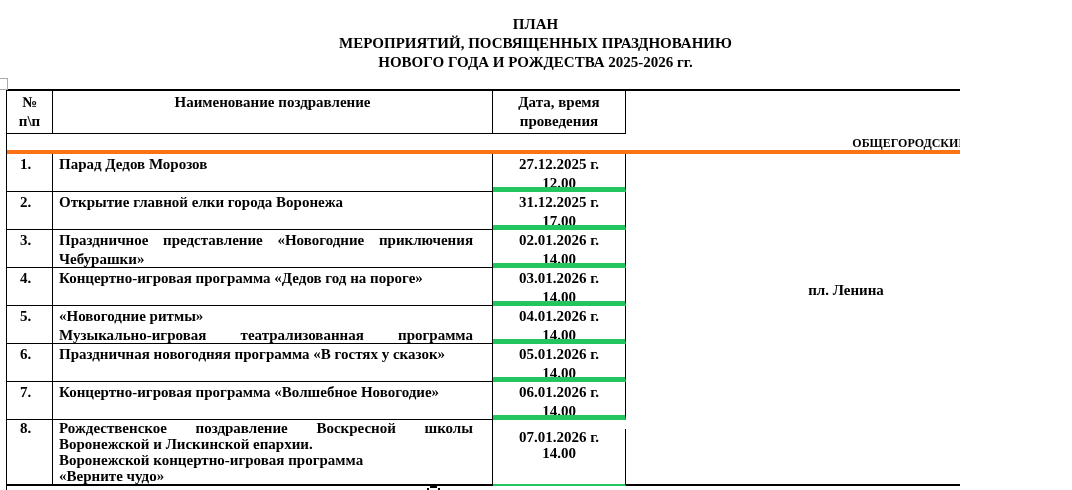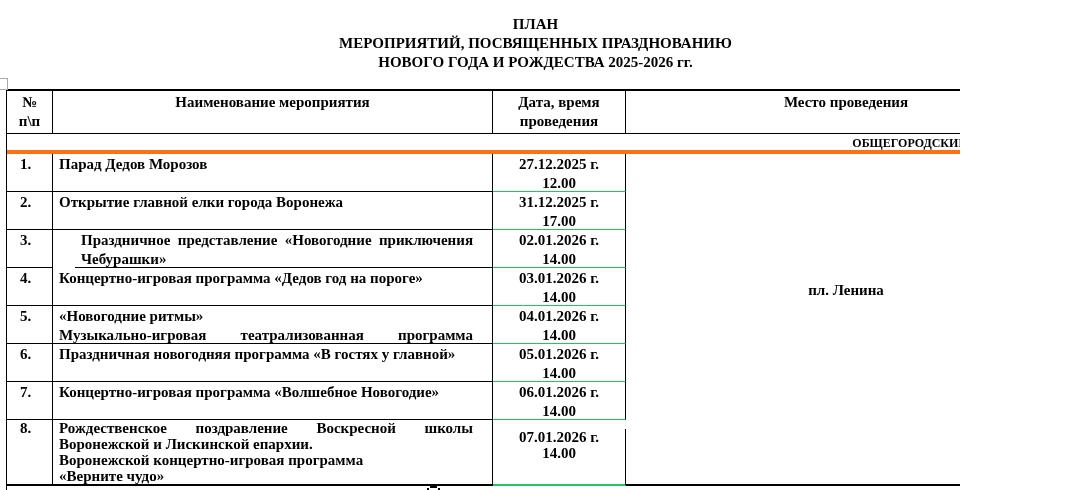--- a/index.html
+++ b/index.html
@@ -16,21 +16,21 @@
         background:#fff;}
   .cell{box-sizing:border-box;font-size:15px;overflow:hidden;}
   .hdr{border-bottom:1px solid #000;text-align:center;padding-top:2px;line-height:19px;}
   .br{border-right:1px solid #000;}
   .section{grid-column:1 / span 4;border-bottom:4px solid #f97316;text-align:right;
            font-size:12px;line-height:17px;padding-top:1px;}
   .num{grid-column:1;border-right:1px solid #000;border-bottom:1px solid #000;
        text-align:center;padding:1px 8px 0 0;line-height:18.5px;}
   .name{grid-column:2;border-right:1px solid #000;border-bottom:1px solid #000;
         padding:1px 19px 0 6px;line-height:18.5px;}
-  .date{grid-column:3;border-right:1px solid #000;border-bottom:1px solid #22c55e;
+  .date{grid-column:3;border-right:1px solid #000;border-bottom:5px solid #22c55e;
         text-align:center;padding-top:1px;line-height:18.5px;}
   .nline{text-align:left;}
   .nline.just{text-align:justify;text-align-last:justify;}
   .tall{line-height:15.9px;border-bottom-width:2px;}
   .place-merged{grid-column:4;grid-row:3 / span 8;border-bottom:2px solid #000;
                 text-align:center;}
   .place-merged .ptext{margin-top:128px;font-size:15px;}
   .partial-row{grid-column:1 / span 4;grid-row:11;position:relative;background:#fff;}
   
   #frag{position:absolute;left:427px;top:486px;width:13px;height:4px;}
@@ -50,26 +50,25 @@
     <div>ПЛАН</div>
     <div>МЕРОПРИЯТИЙ, ПОСВЯЩЕННЫХ ПРАЗДНОВАНИЮ</div>
     <div>НОВОГО ГОДА И РОЖДЕСТВА 2025-2026 гг.</div>
   </div>
 
   <div id="grid">
     <div class="cell hdr br" style="grid-column:1;grid-row:1;">
       <div>№</div>
       <div>п\п</div>
     </div>
-    <div class="cell hdr br" style="grid-column:2;grid-row:1;">Наименование мероприятия</div>
+    <div class="cell hdr br" style="grid-column:2;grid-row:1;">Наименование поздравление</div>
     <div class="cell hdr br" style="grid-column:3;grid-row:1;">
       <div>Дата, время</div>
       <div>проведения</div>
     </div>
-    <div class="cell hdr" style="grid-column:4;grid-row:1;">Место проведения</div>
 
     <div class="cell section" style="grid-row:2;">ОБЩЕГОРОДСКИЕ МЕРОПРИЯТИЯ</div>
 
     <div class="cell place-merged">
       <div class="ptext">пл. Ленина</div>
     </div>
 
     <div class="cell partial-row"></div>
 
   <div class="cell num" style="grid-row: 3;">1.</div>
@@ -84,21 +83,21 @@
   <div class="cell num" style="grid-row: 4;">2.</div>
   <div class="cell name" style="grid-row: 4;">
         <div class="nline">Открытие главной елки города Воронежа</div>
       </div>
   <div class="cell date" style="grid-row: 4;">
     <div>31.12.2025 г.</div>
     <div>17.00</div>
   </div>
 
   <div class="cell num" style="grid-row: 5;">3.</div>
-  <div class="cell name" style="grid-row: 5; margin-left: 22px;">
+  <div class="cell name" style="grid-row: 5;">
         <div class="nline just">Праздничное представление «Новогодние приключения</div>
         <div class="nline">Чебурашки»</div>
       </div>
   <div class="cell date" style="grid-row: 5;">
     <div>02.01.2026 г.</div>
     <div>14.00</div>
   </div>
 
   <div class="cell num" style="grid-row: 6;">4.</div>
   <div class="cell name" style="grid-row: 6;">
@@ -114,21 +113,21 @@
         <div class="nline">«Новогодние ритмы»</div>
         <div class="nline just">Музыкально-игровая театрализованная программа</div>
       </div>
   <div class="cell date" style="grid-row: 7;">
     <div>04.01.2026 г.</div>
     <div>14.00</div>
   </div>
 
   <div class="cell num" style="grid-row: 8;">6.</div>
   <div class="cell name" style="grid-row: 8;">
-        <div class="nline">Праздничная новогодняя программа «В гостях у главной»</div>
+        <div class="nline">Праздничная новогодняя программа «В гостях у сказок»</div>
       </div>
   <div class="cell date" style="grid-row: 8;">
     <div>05.01.2026 г.</div>
     <div>14.00</div>
   </div>
 
   <div class="cell num" style="grid-row: 9;">7.</div>
   <div class="cell name" style="grid-row: 9;">
         <div class="nline">Концертно-игровая программа «Волшебное Новогодие»</div>
       </div>

